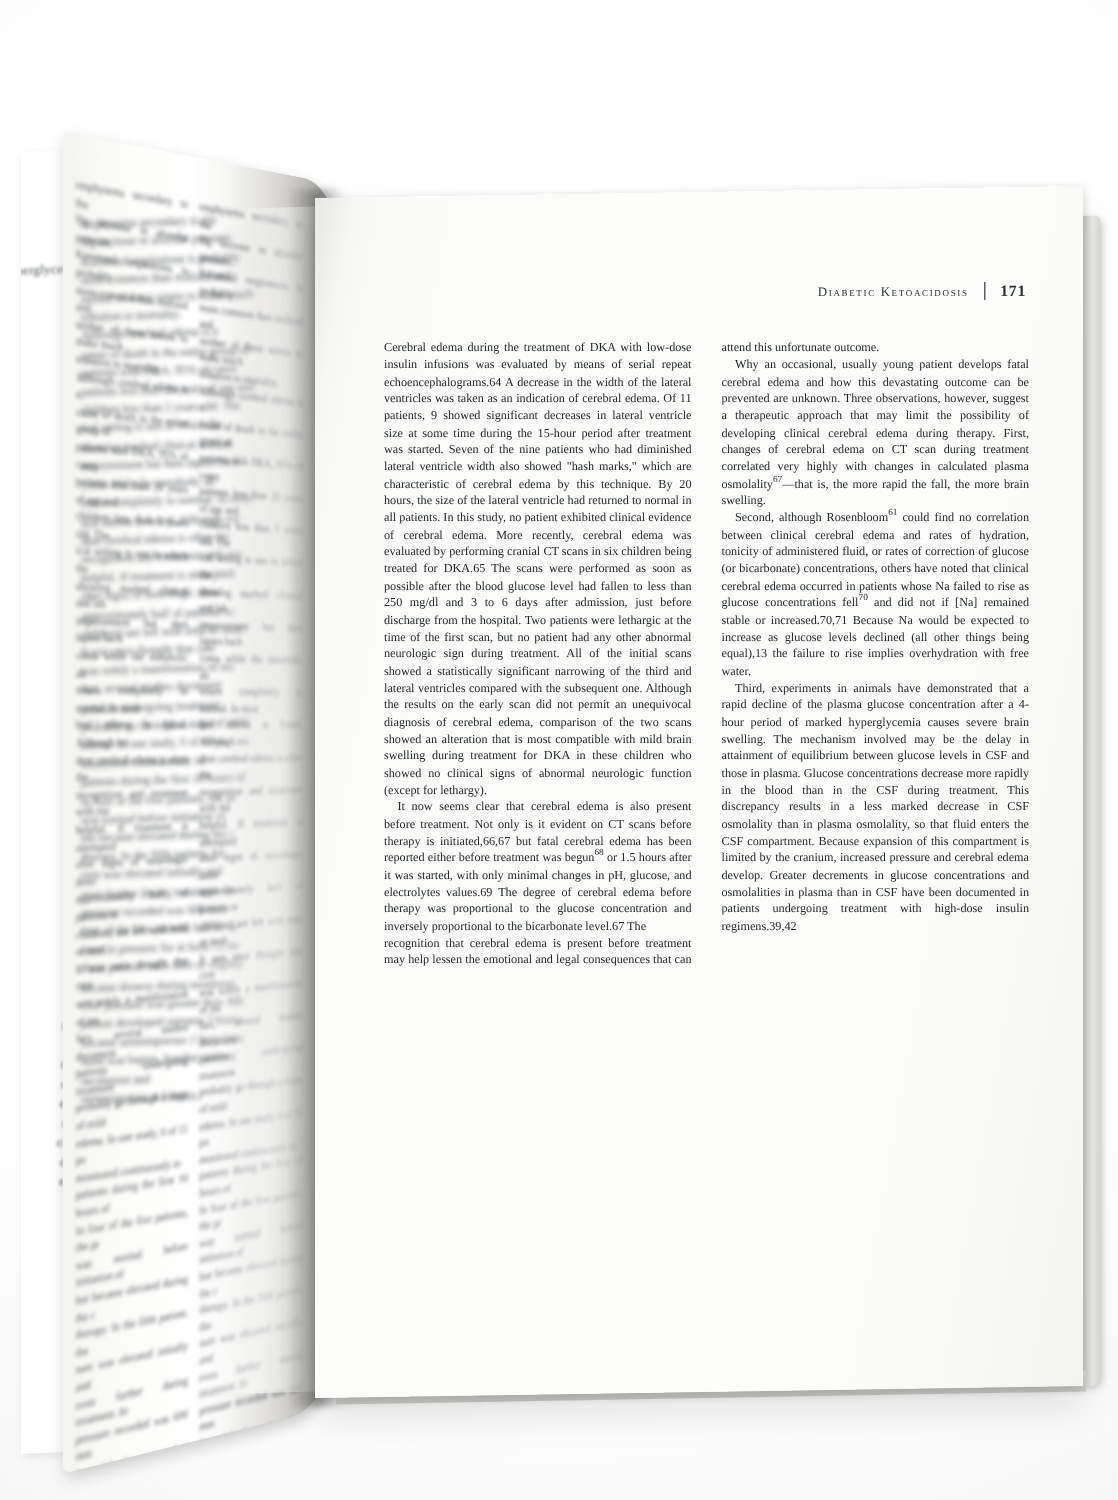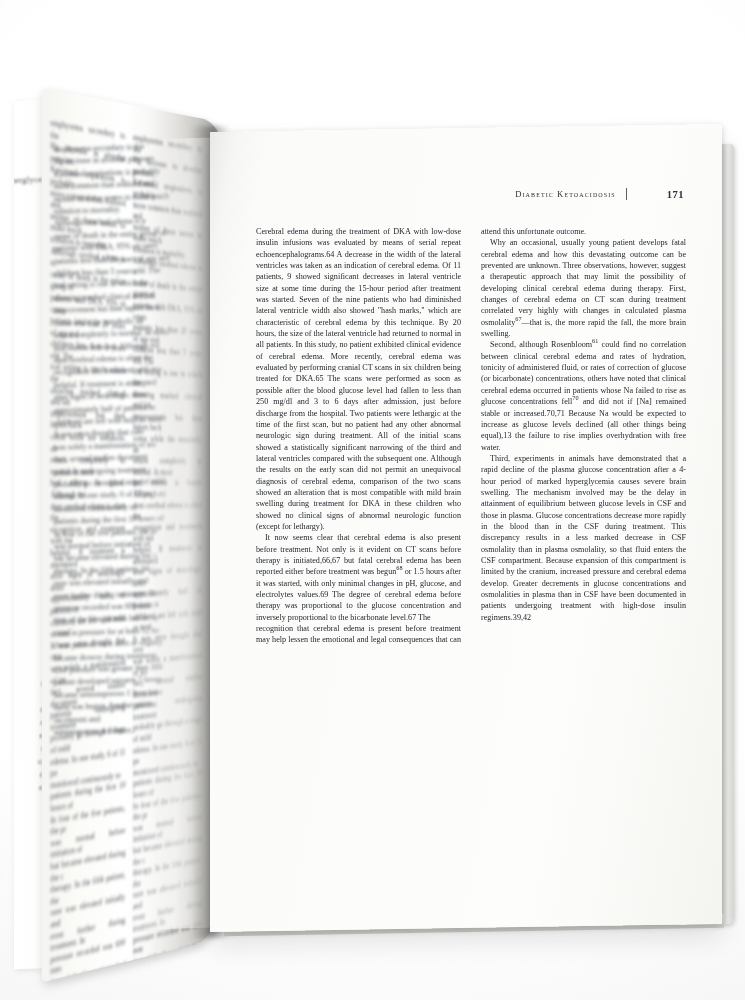--- a/index.html
+++ b/index.html
@@ -179,21 +179,21 @@
     font-size: 8.6px;
     letter-spacing: 0.7px;
     color: #2b3138;
     margin-bottom: 26px;
     padding-right: 2px;
   }
   .run-head .title { font-variant: small-caps; letter-spacing: 1.1px; text-align: center; }
   .run-head .rule {
     width: 1px; height: 12px; background:#5a6068; display:inline-block;
   }
-  .run-head .folio { font-weight: bold; font-size: 10.5px; letter-spacing:.5px;margin-left:30px; }
+  .run-head .folio { font-weight: bold; font-size: 10.5px; letter-spacing:.5px; }
 
   .cols {
     column-count: 2;
     column-gap: 20px;
     font-size: 8.15px;
     line-height: 11.35px;
     text-align: justify;
     color: #23282e;
     hyphens: auto;
     -webkit-hyphens: auto;

